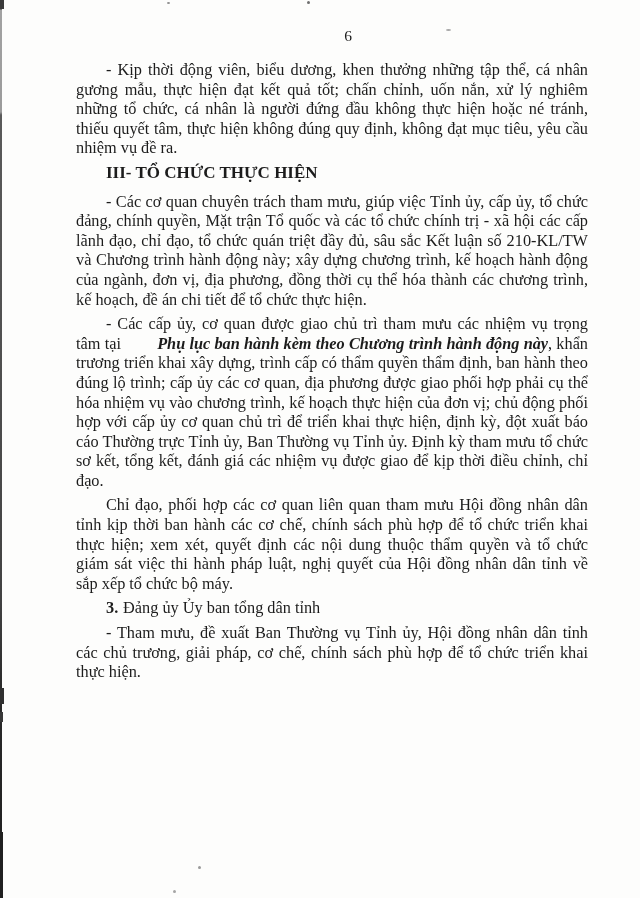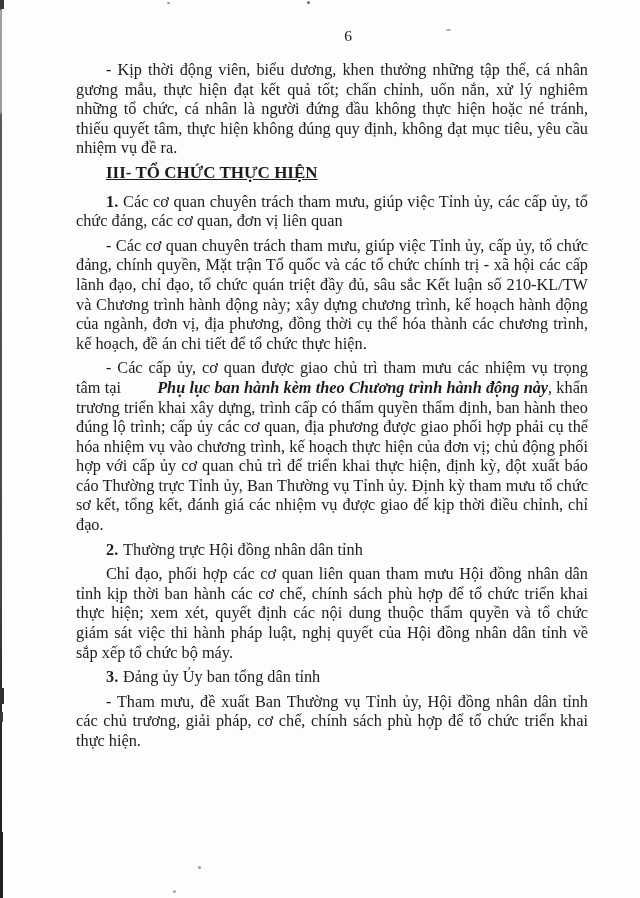--- a/index.html
+++ b/index.html
@@ -48,21 +48,20 @@
     margin: 0 0 5px 0;
     text-indent: 30px;
     text-align: justify;
   }
   .heading {
     margin: 3px 0 9px 0;
     text-indent: 30px;
     font-weight: bold;
     font-size: 17px;
     line-height: 19.6px;
-    text-decoration: underline;
   }
   .num { font-weight: bold; margin-right: 0.3em; }
   .emph { font-weight: bold; font-style: italic; margin-left: 32px; }
 </style>
 </head>
 <body>
 
 <div class="page">
 
   <div class="edge-line"></div>
@@ -77,27 +76,25 @@
   <div class="speck s5"></div>
 
   <div class="page-number">6</div>
 
   <div class="text-block">
 
     <p class="para"><span>- Kịp thời động viên, biểu dương, khen thưởng những tập thể, cá nhân gương mẫu, thực hiện đạt kết quả tốt; chấn chỉnh, uốn nắn, xử lý nghiêm những tổ chức, cá nhân là người đứng đầu không thực hiện hoặc né tránh, thiếu quyết tâm, thực hiện không đúng quy định, không đạt mục tiêu, yêu cầu nhiệm vụ đề ra.</span></p>
 
     <div class="heading">III- TỔ CHỨC THỰC HIỆN</div>
 
-    <p class="para"><span class="num">1.</span><span>Các cơ quan chuyên trách tham mưu, giúp việc Tỉnh ủy, các cấp ủy, tổ chức đảng, các cơ quan, đơn vị liên quan</span></p>
 
     <p class="para"><span>- Các cơ quan chuyên trách tham mưu, giúp việc Tỉnh ủy, cấp ủy, tổ chức đảng, chính quyền, Mặt trận Tổ quốc và các tổ chức chính trị - xã hội các cấp lãnh đạo, chỉ đạo, tổ chức quán triệt đầy đủ, sâu sắc Kết luận số 210-KL/TW và Chương trình hành động này; xây dựng chương trình, kế hoạch hành động của ngành, đơn vị, địa phương, đồng thời cụ thể hóa thành các chương trình, kế hoạch, đề án chi tiết để tổ chức thực hiện.</span></p>
 
     <p class="para"><span>- Các cấp ủy, cơ quan được giao chủ trì tham mưu các nhiệm vụ trọng tâm tại </span><span class="emph">Phụ lục ban hành kèm theo Chương trình hành động này</span><span>, khẩn trương triển khai xây dựng, trình cấp có thẩm quyền thẩm định, ban hành theo đúng lộ trình; cấp ủy các cơ quan, địa phương được giao phối hợp phải cụ thể hóa nhiệm vụ vào chương trình, kế hoạch thực hiện của đơn vị; chủ động phối hợp với cấp ủy cơ quan chủ trì để triển khai thực hiện, định kỳ, đột xuất báo cáo Thường trực Tỉnh ủy, Ban Thường vụ Tỉnh ủy. Định kỳ tham mưu tổ chức sơ kết, tổng kết, đánh giá các nhiệm vụ được giao để kịp thời điều chỉnh, chỉ đạo.</span></p>
 
-    <p class="para"><span class="num">2.</span><span>Thường trực Hội đồng nhân dân tỉnh</span></p>
 
     <p class="para"><span>Chỉ đạo, phối hợp các cơ quan liên quan tham mưu Hội đồng nhân dân tỉnh kịp thời ban hành các cơ chế, chính sách phù hợp để tổ chức triển khai thực hiện; xem xét, quyết định các nội dung thuộc thẩm quyền và tổ chức giám sát việc thi hành pháp luật, nghị quyết của Hội đồng nhân dân tỉnh về sắp xếp tổ chức bộ máy.</span></p>
 
     <p class="para"><span class="num">3.</span><span>Đảng ủy Ủy ban tổng dân tỉnh</span></p>
 
 
     <p class="para"><span>- Tham mưu, đề xuất Ban Thường vụ Tỉnh ủy, Hội đồng nhân dân tỉnh các chủ trương, giải pháp, cơ chế, chính sách phù hợp để tổ chức triển khai thực hiện.</span></p>
 
 
   </div>

